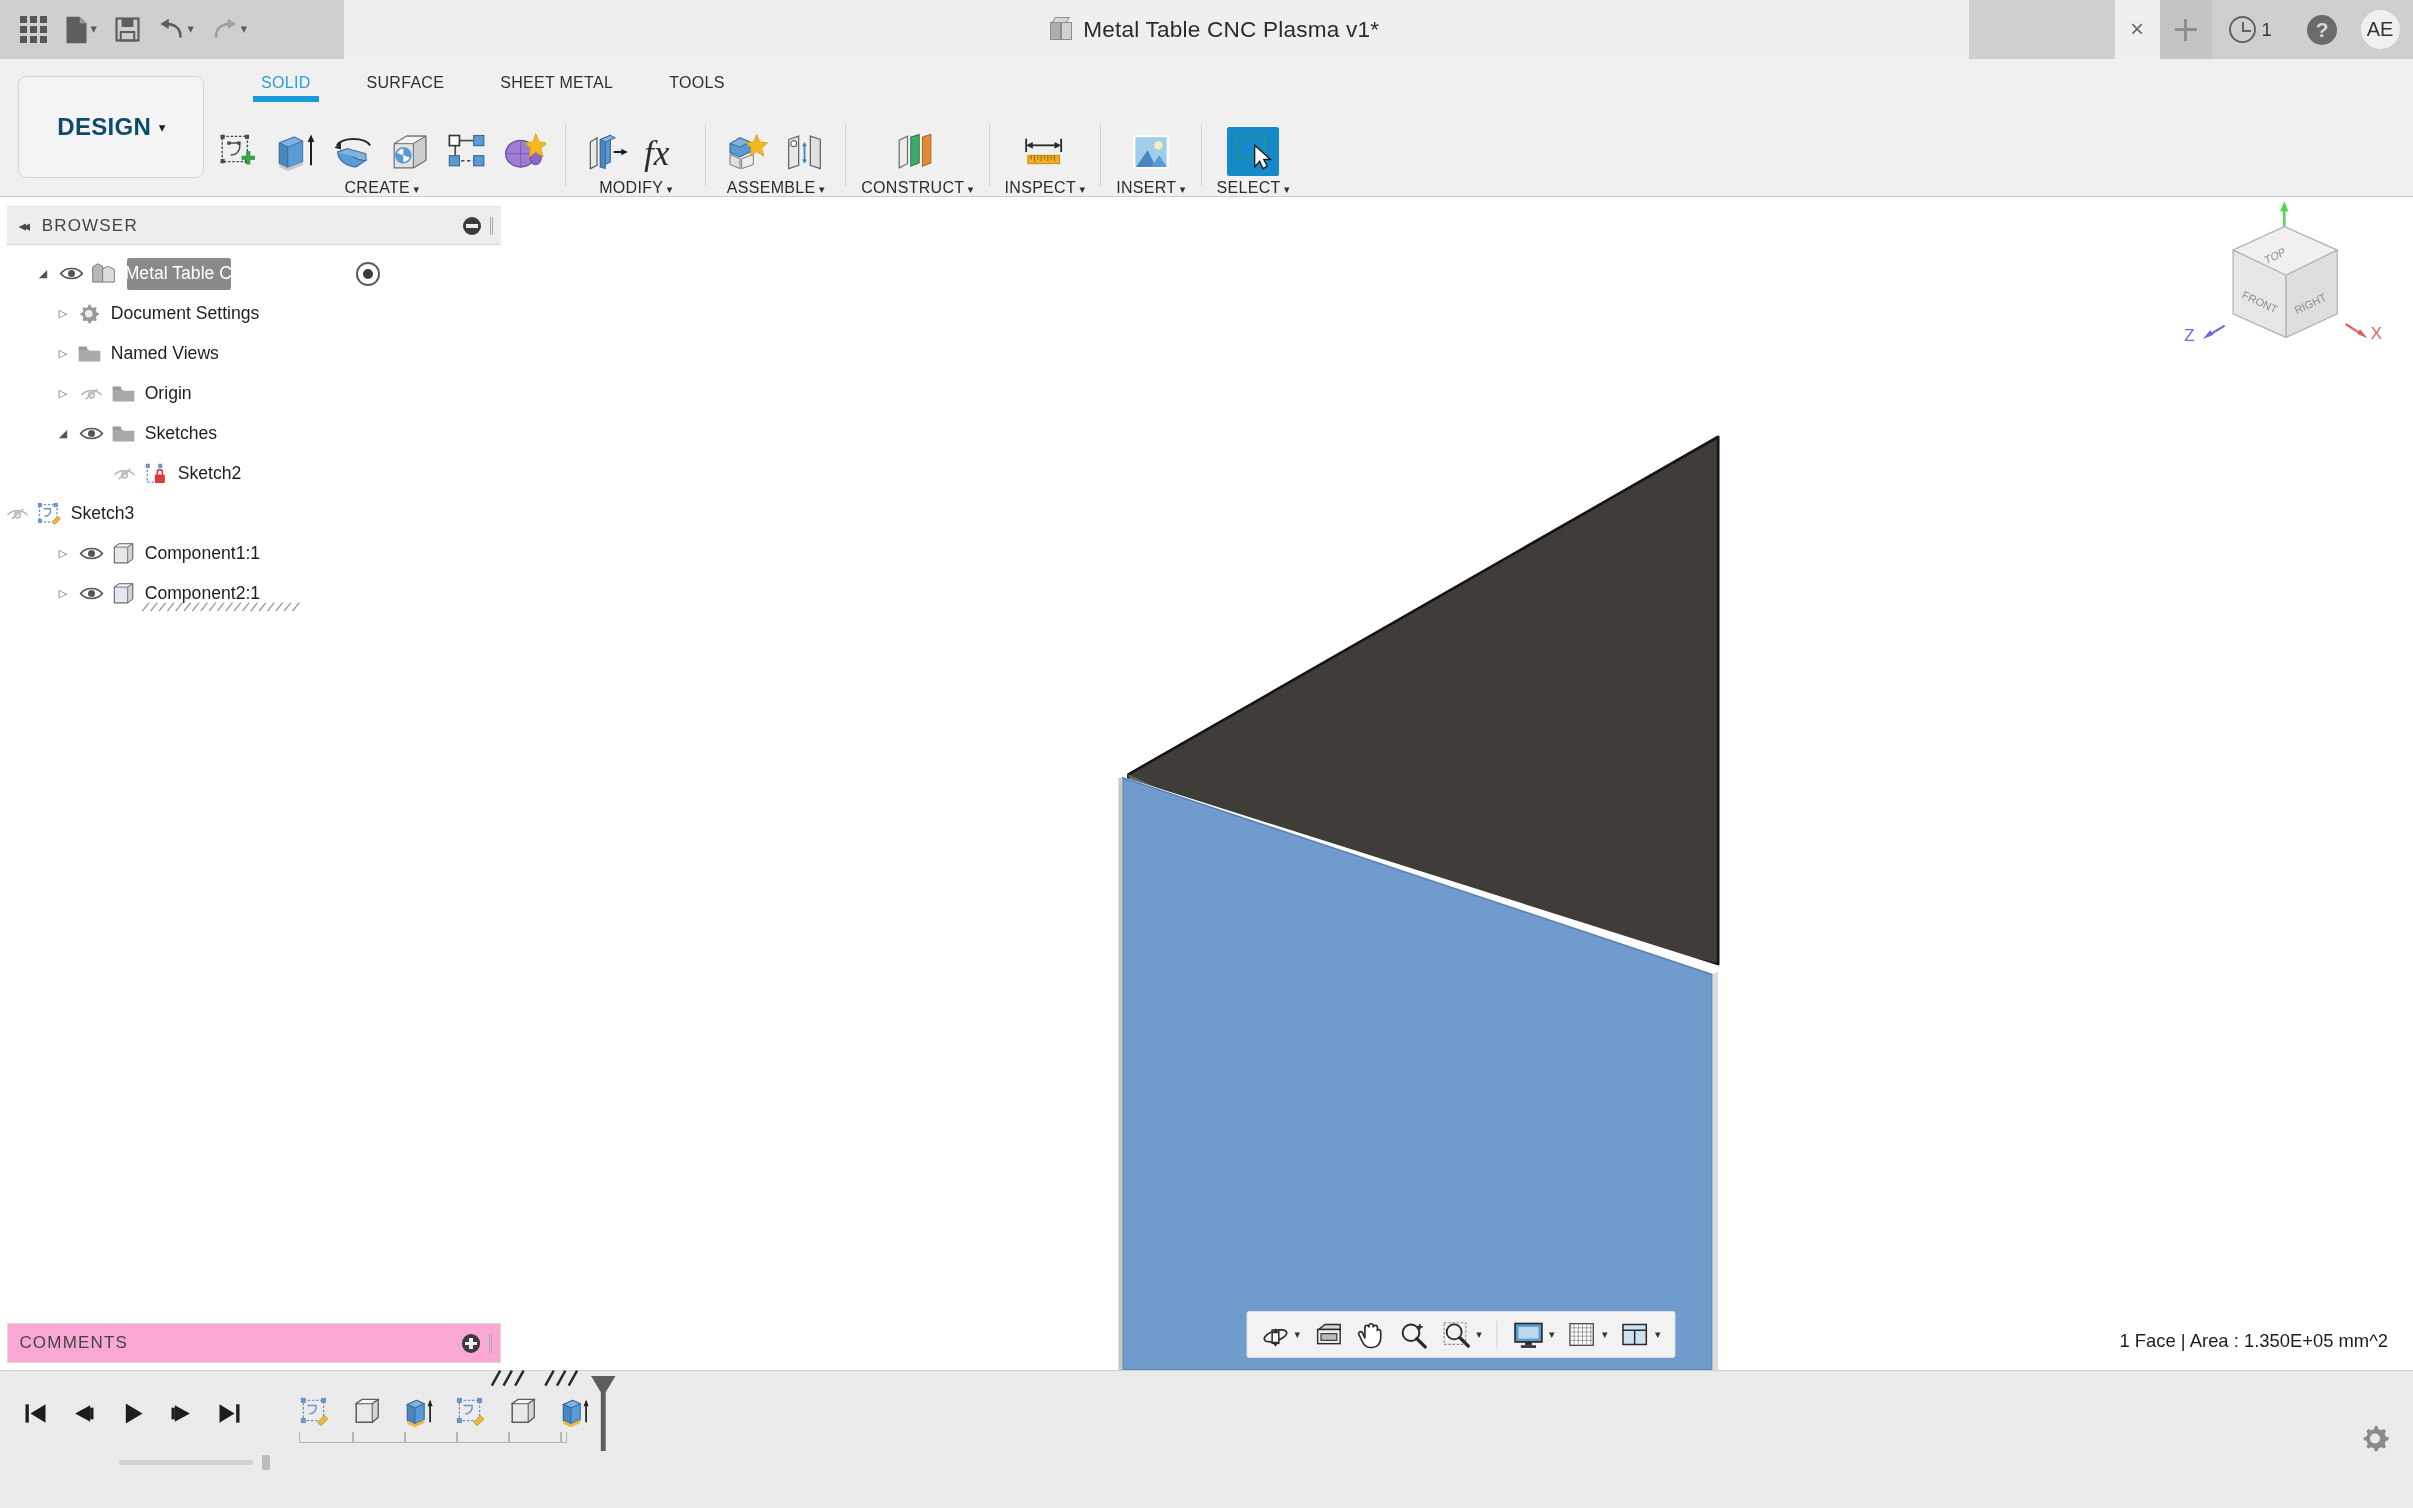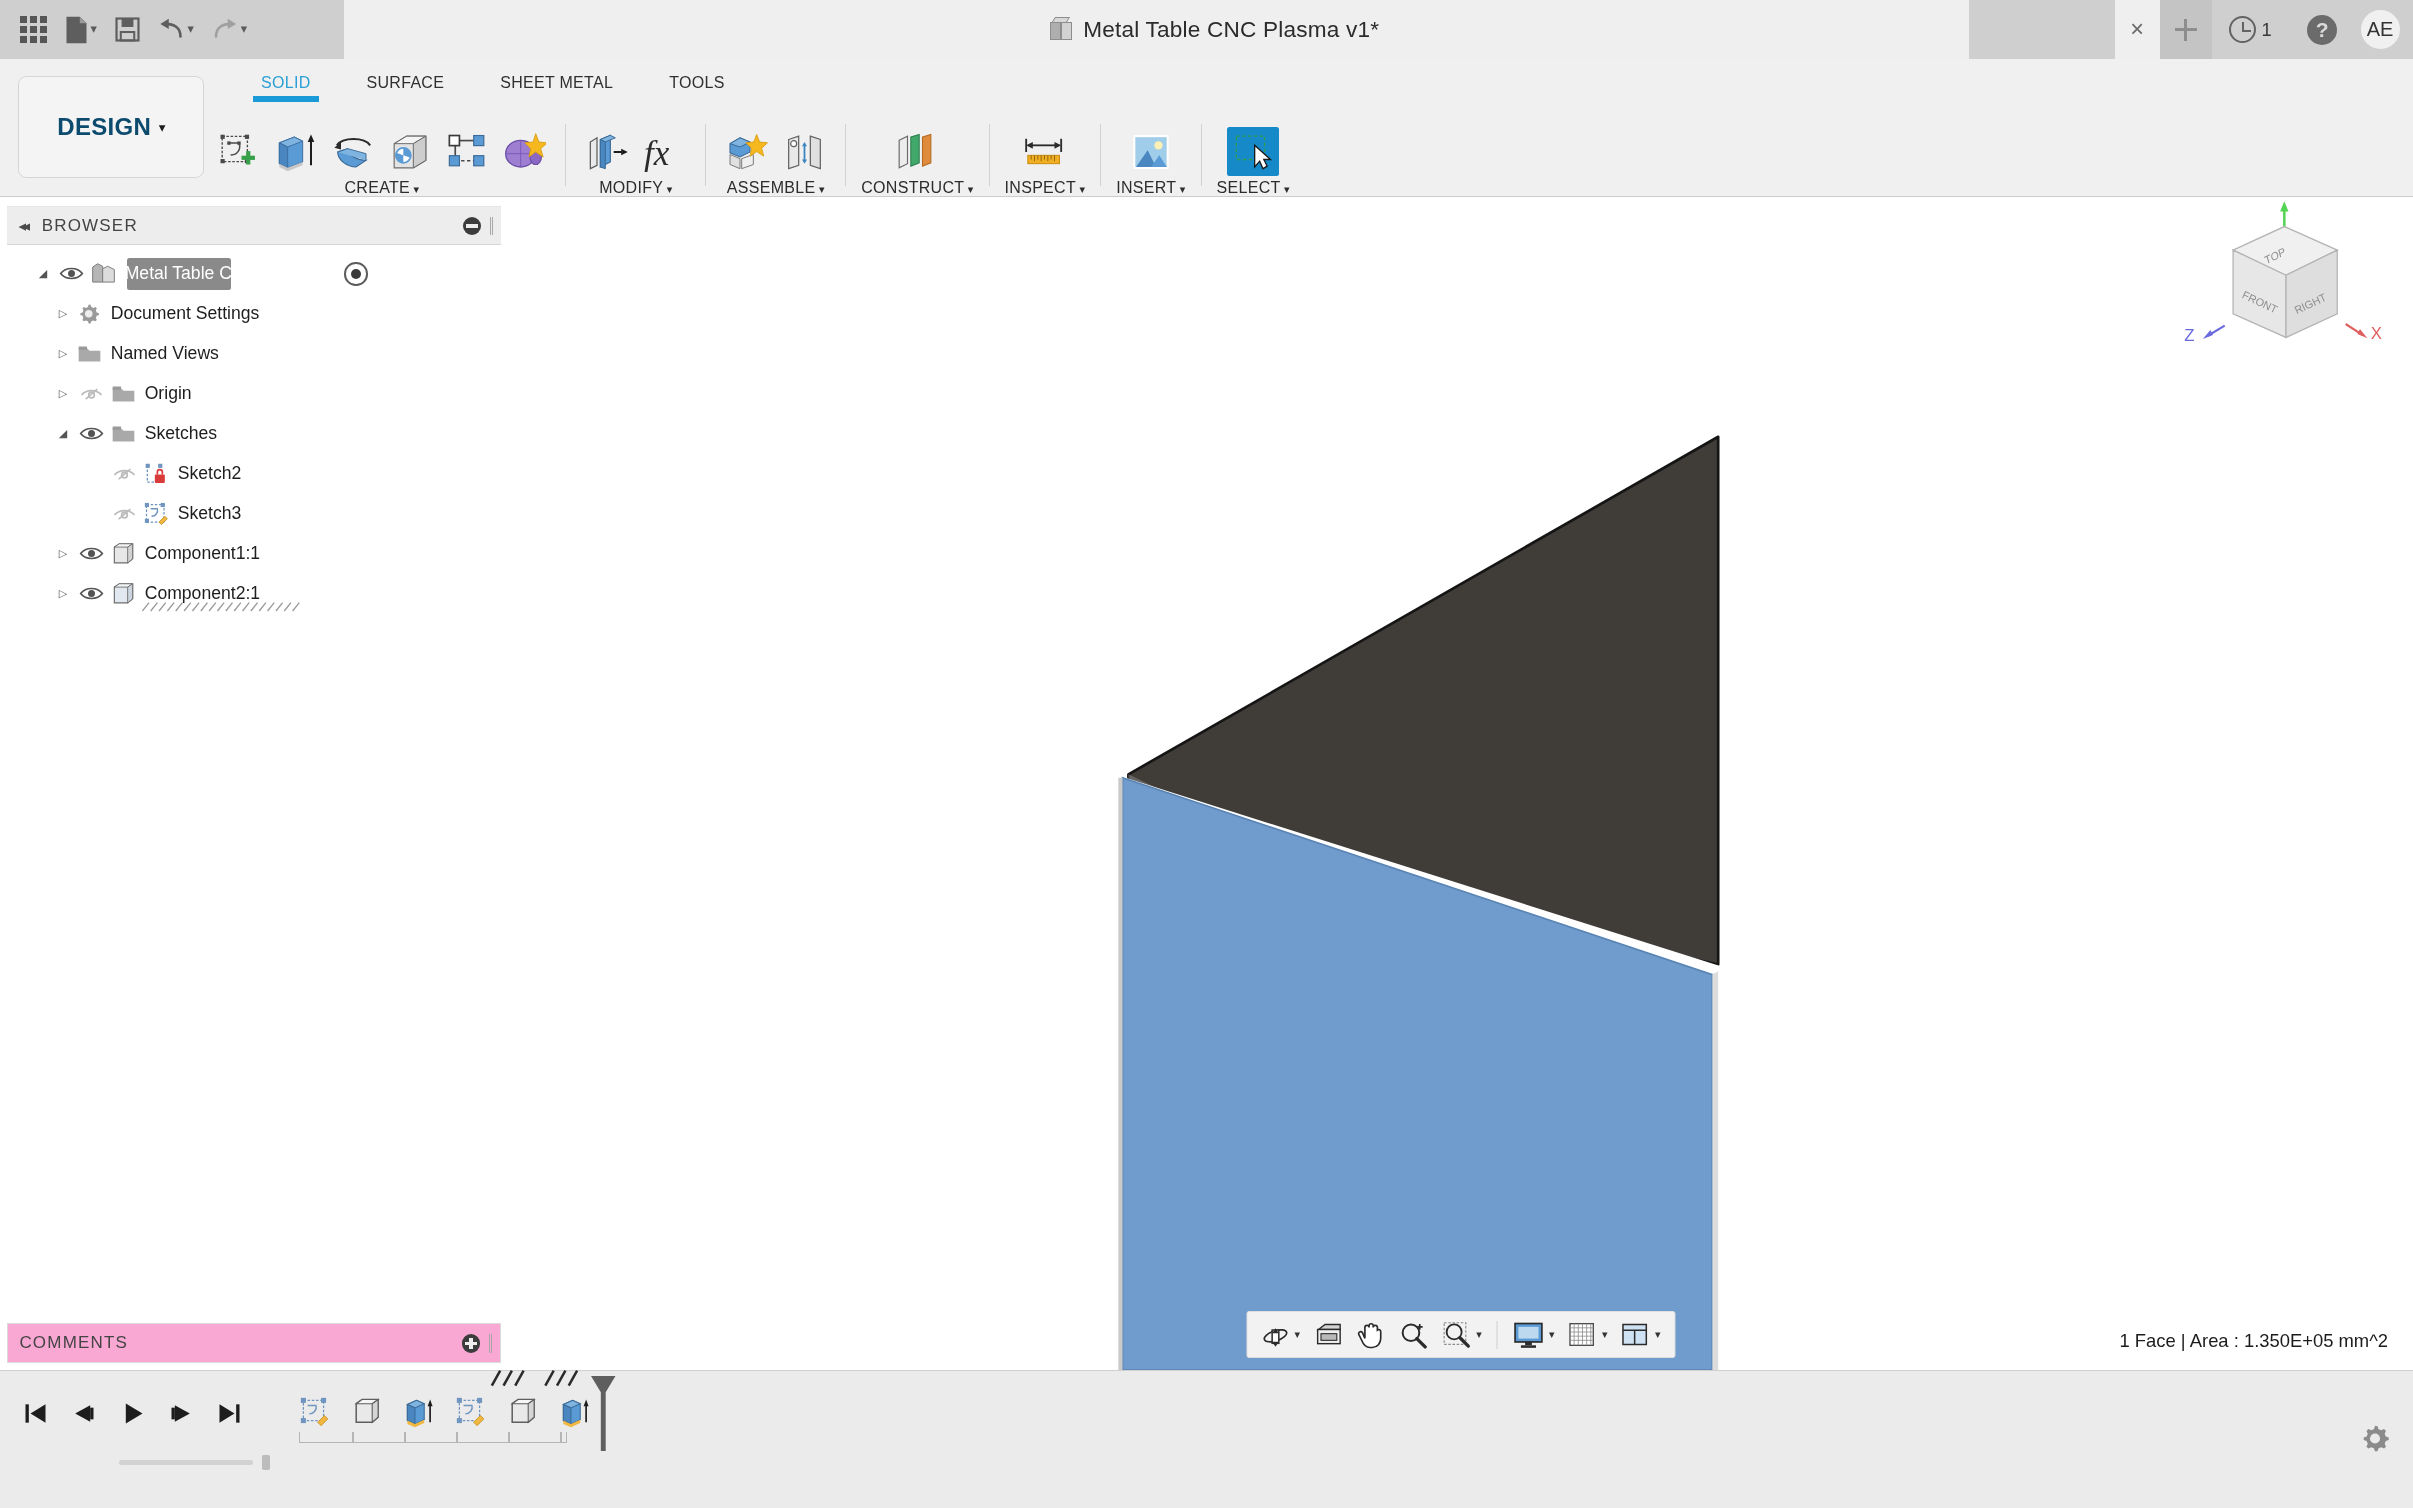--- a/index.html
+++ b/index.html
@@ -512,21 +512,21 @@
             <path d="M2 10 C8 2 22 2 28 10 C22 18 8 18 2 10 Z" fill="none" stroke="#555" stroke-width="2"></path>
             <circle cx="15" cy="10" r="4.2" fill="#555"></circle>
           </svg>
         </span>
         <span class="node-ico">
           <svg width="25" height="23.5" viewBox="0 0 30 28">
             <path d="M2 6 L8 2 L14 5 L14 24 L2 24 Z" fill="#b6b6b6" stroke="#7d7d7d" stroke-width="1.2"></path>
             <path d="M14 8 L20 5 L28 9 L28 24 L14 24 Z" fill="#dcdcdc" stroke="#7d7d7d" stroke-width="1.2"></path>
           </svg>
         </span>
-        <span class="node-lbl">Metal Table CNC Views v1</span>
+        <span class="node-lbl">Metal Table CNC Plasma v1</span>
         <span class="radio-dot">
             <i></i>
           </span>
       </div>
 
       <div class="node" style="padding-left:52px;">
         <span class="row-bg" style="left:84px; right:302px;"></span>
         <span class="arrow">▷</span>
         <span class="node-ico">
           <svg width="23.5" height="23.5" viewBox="0 0 28 28">
@@ -600,21 +600,21 @@
             <path d="M4 4 v20 h8" fill="none" stroke="#6f95c0" stroke-width="1.6" stroke-dasharray="3 2"></path>
             <rect x="2" y="2" width="5" height="5" fill="#6f95c0"></rect>
             <rect x="17" y="2" width="5" height="5" fill="#6f95c0"></rect>
             <rect x="13" y="15" width="12" height="10" fill="#d93b3b" rx="1"></rect>
             <path d="M16 15 v-3 a3 3 0 0 1 6 0 v3" fill="none" stroke="#d93b3b" stroke-width="2"></path>
           </svg>
         </span>
         <span class="node-lbl">Sketch2</span>
       </div>
 
-      <div class="node" style="padding-left:107px;">
+      <div class="node" style="">
         <span class="row-bg" style="left:126px; right:360px;"></span>
         <span class="eye">
           <svg width="25" height="18.4" viewBox="0 0 30 22">
             <path d="M3 12 C9 5 21 5 27 12" fill="none" stroke="#bbb" stroke-width="2"></path>
             <path d="M8 17 L22 5" stroke="#bbb" stroke-width="2"></path>
             <circle cx="15" cy="12" r="3.4" fill="none" stroke="#bbb" stroke-width="2"></circle>
           </svg>
         </span>
         <span class="node-ico">
           <svg width="25" height="23.5" viewBox="0 0 30 28">

